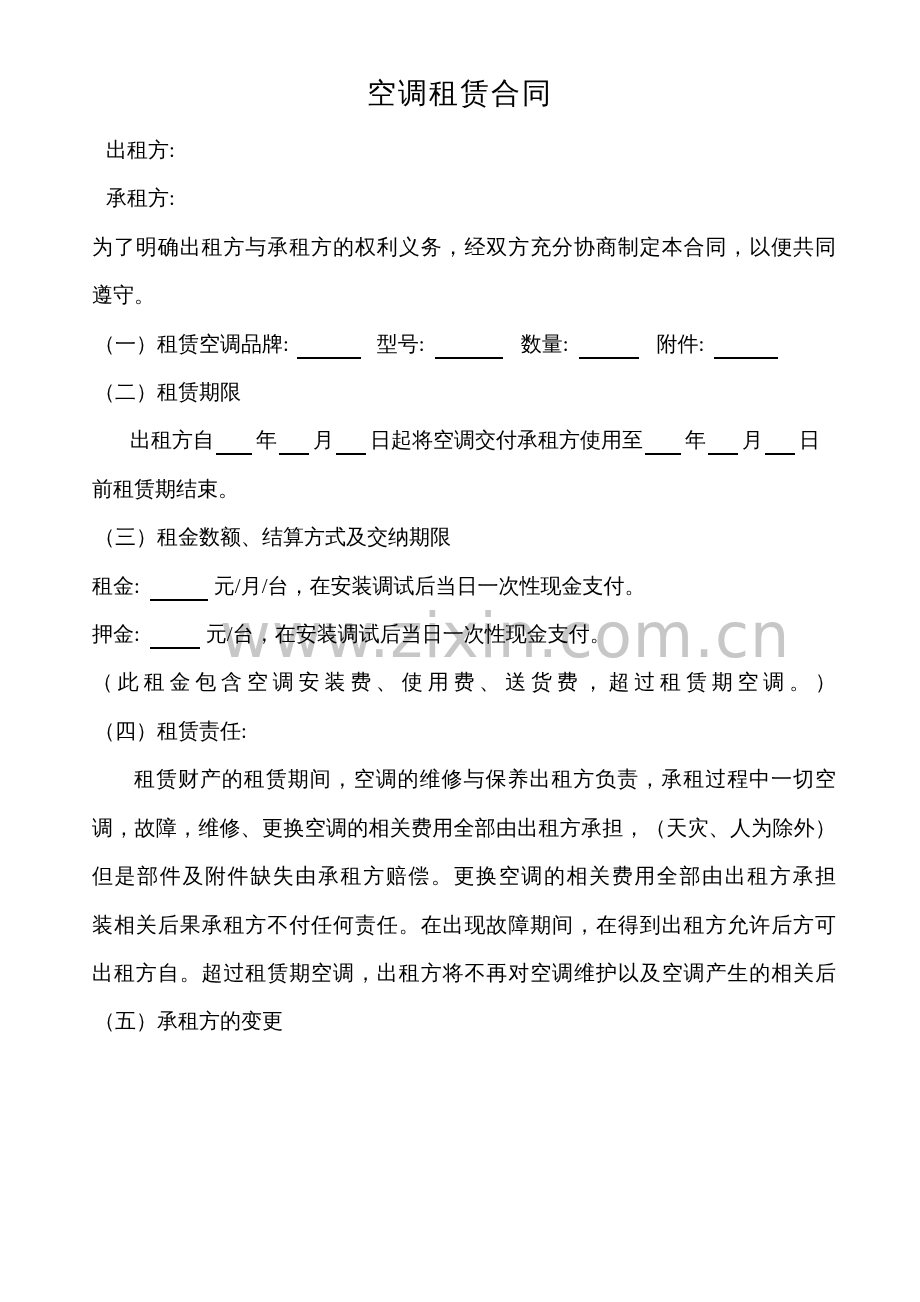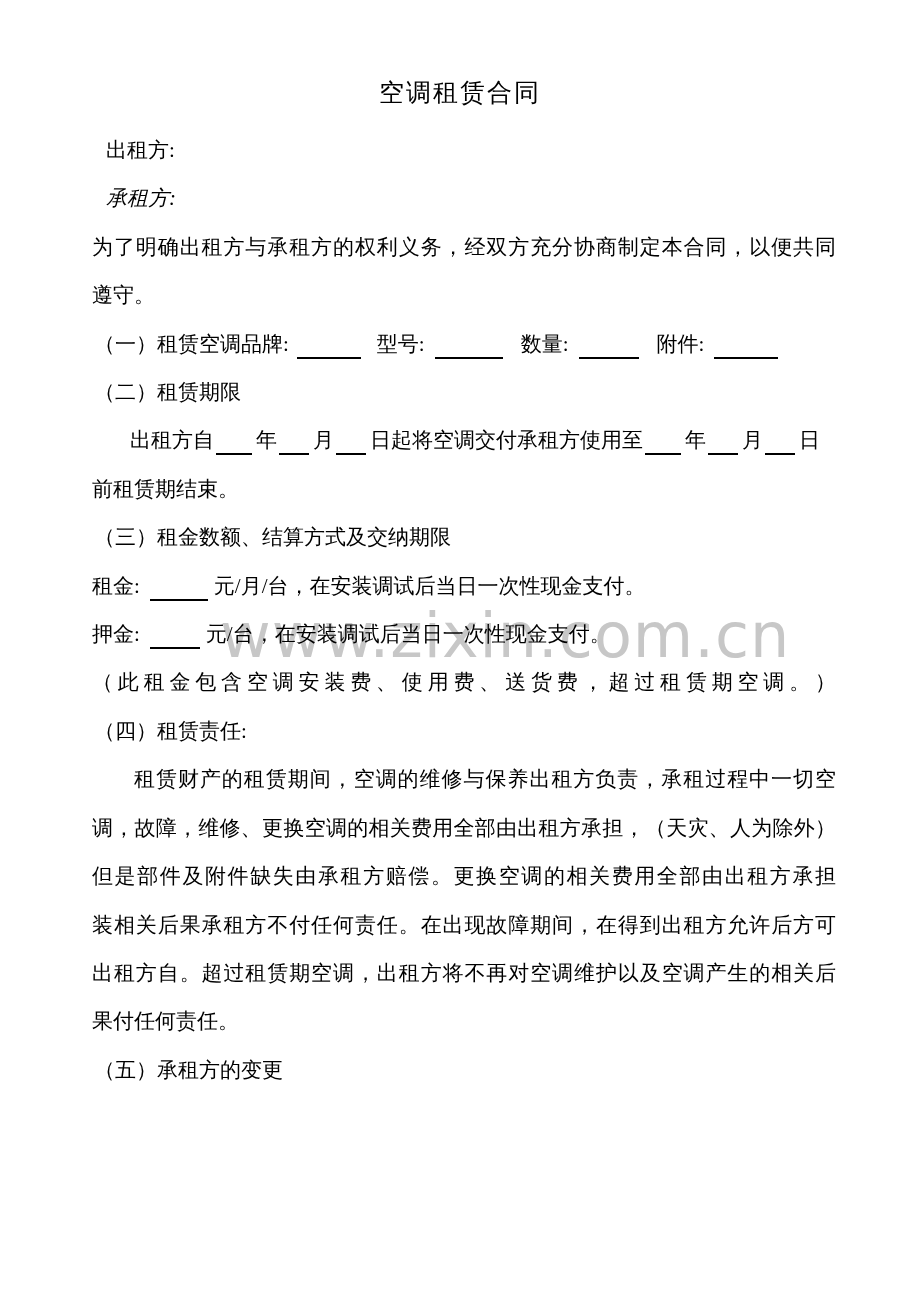--- a/index.html
+++ b/index.html
@@ -15,21 +15,21 @@
     overflow: hidden;
     font-family: "Liberation Serif", "DejaVu Serif", serif;
     color: #000000;
   }
   .title {
     position: absolute;
     top: 72px;
     left: 0;
     width: 100%;
     text-align: center;
-    font-size: 25px;
+    font-size: 29px;
     letter-spacing: 2px;
     line-height: 42px;
     z-index: 2;
   }
   .watermark {
     position: absolute;
     top: 605px;
     left: 220px;
     font-family: "DejaVu Sans", "Liberation Sans", sans-serif;
     font-size: 62px;
@@ -66,33 +66,32 @@
   }
 </style>
 </head>
 <body>
 
 <div class="page" style="background: rgb(255, 255, 255); color: rgb(0, 0, 0);">
   <div class="watermark" style="color: rgb(199, 199, 199);">www.zixin.com.cn</div>
   <div class="title">空调租赁合同</div>
   <div class="lines">
       <div class="line" style="padding-left: 14px;"><span>出租方:</span></div>
-      <div class="line" style="padding-left: 14px; font-style: italic;"><span>承租方:</span></div>
+      <div class="line" style="padding-left: 14px;"><span>承租方:</span></div>
       <div class="line justify"><span>为了明确出租方与承租方的权利义务，经双方充分协商制定本合同，以便共同</span></div>
       <div class="line"><span>遵守。</span></div>
       <div class="line" style="padding-left: 2px;"><span>（一）租赁空调品牌:</span><span class="blank" style="width: 64px; margin-left: 8px; margin-right: 16px;"></span><span>型号:</span><span class="blank" style="width: 68px; margin-left: 10px; margin-right: 18px;"></span><span>数量:</span><span class="blank" style="width: 60px; margin-left: 10px; margin-right: 18px;"></span><span>附件:</span><span class="blank" style="width: 64px; margin-left: 10px; margin-right: 0px;"></span></div>
       <div class="line" style="padding-left: 2px;"><span>（二）租赁期限</span></div>
       <div class="line" style="padding-left: 38px;"><span>出租方自</span><span class="blank" style="width: 36px; margin-left: 2px; margin-right: 4px;"></span><span>年</span><span class="blank" style="width: 30px; margin-left: 2px; margin-right: 4px;"></span><span>月</span><span class="blank" style="width: 30px; margin-left: 2px; margin-right: 4px;"></span><span>日起将空调交付承租方使用至</span><span class="blank" style="width: 36px; margin-left: 2px; margin-right: 4px;"></span><span>年</span><span class="blank" style="width: 30px; margin-left: 2px; margin-right: 4px;"></span><span>月</span><span class="blank" style="width: 30px; margin-left: 2px; margin-right: 4px;"></span><span>日</span></div>
       <div class="line"><span>前租赁期结束。</span></div>
       <div class="line" style="padding-left: 2px;"><span>（三）租金数额、结算方式及交纳期限</span></div>
       <div class="line"><span>租金:</span><span class="blank" style="width: 58px; margin-left: 10px; margin-right: 6px;"></span><span>元/月/台，在安装调试后当日一次性现金支付。</span></div>
       <div class="line"><span>押金:</span><span class="blank" style="width: 50px; margin-left: 10px; margin-right: 6px;"></span><span>元/台，在安装调试后当日一次性现金支付。</span></div>
       <div class="line justify"><span>（此租金包含空调安装费、使用费、送货费，超过租赁期空调。）</span></div>
       <div class="line" style="padding-left: 2px;"><span>（四）租赁责任:</span></div>
       <div class="line justify" style="padding-left: 42px;"><span>租赁财产的租赁期间，空调的维修与保养出租方负责，承租过程中一切空</span></div>
       <div class="line justify"><span>调，故障，维修、更换空调的相关费用全部由出租方承担，（天灾、人为除外）</span></div>
       <div class="line justify"><span>但是部件及附件缺失由承租方赔偿。更换空调的相关费用全部由出租方承担</span></div>
       <div class="line justify"><span>装相关后果承租方不付任何责任。在出现故障期间，在得到出租方允许后方可</span></div>
       <div class="line justify"><span>出租方自。超过租赁期空调，出租方将不再对空调维护以及空调产生的相关后</span></div>
-      <div class="line"><span>果付任何责任。</span></div>
       <div class="line" style="padding-left: 2px;"><span>（五）承租方的变更</span></div>
     </div>
 </div>
 
 </body></html>

